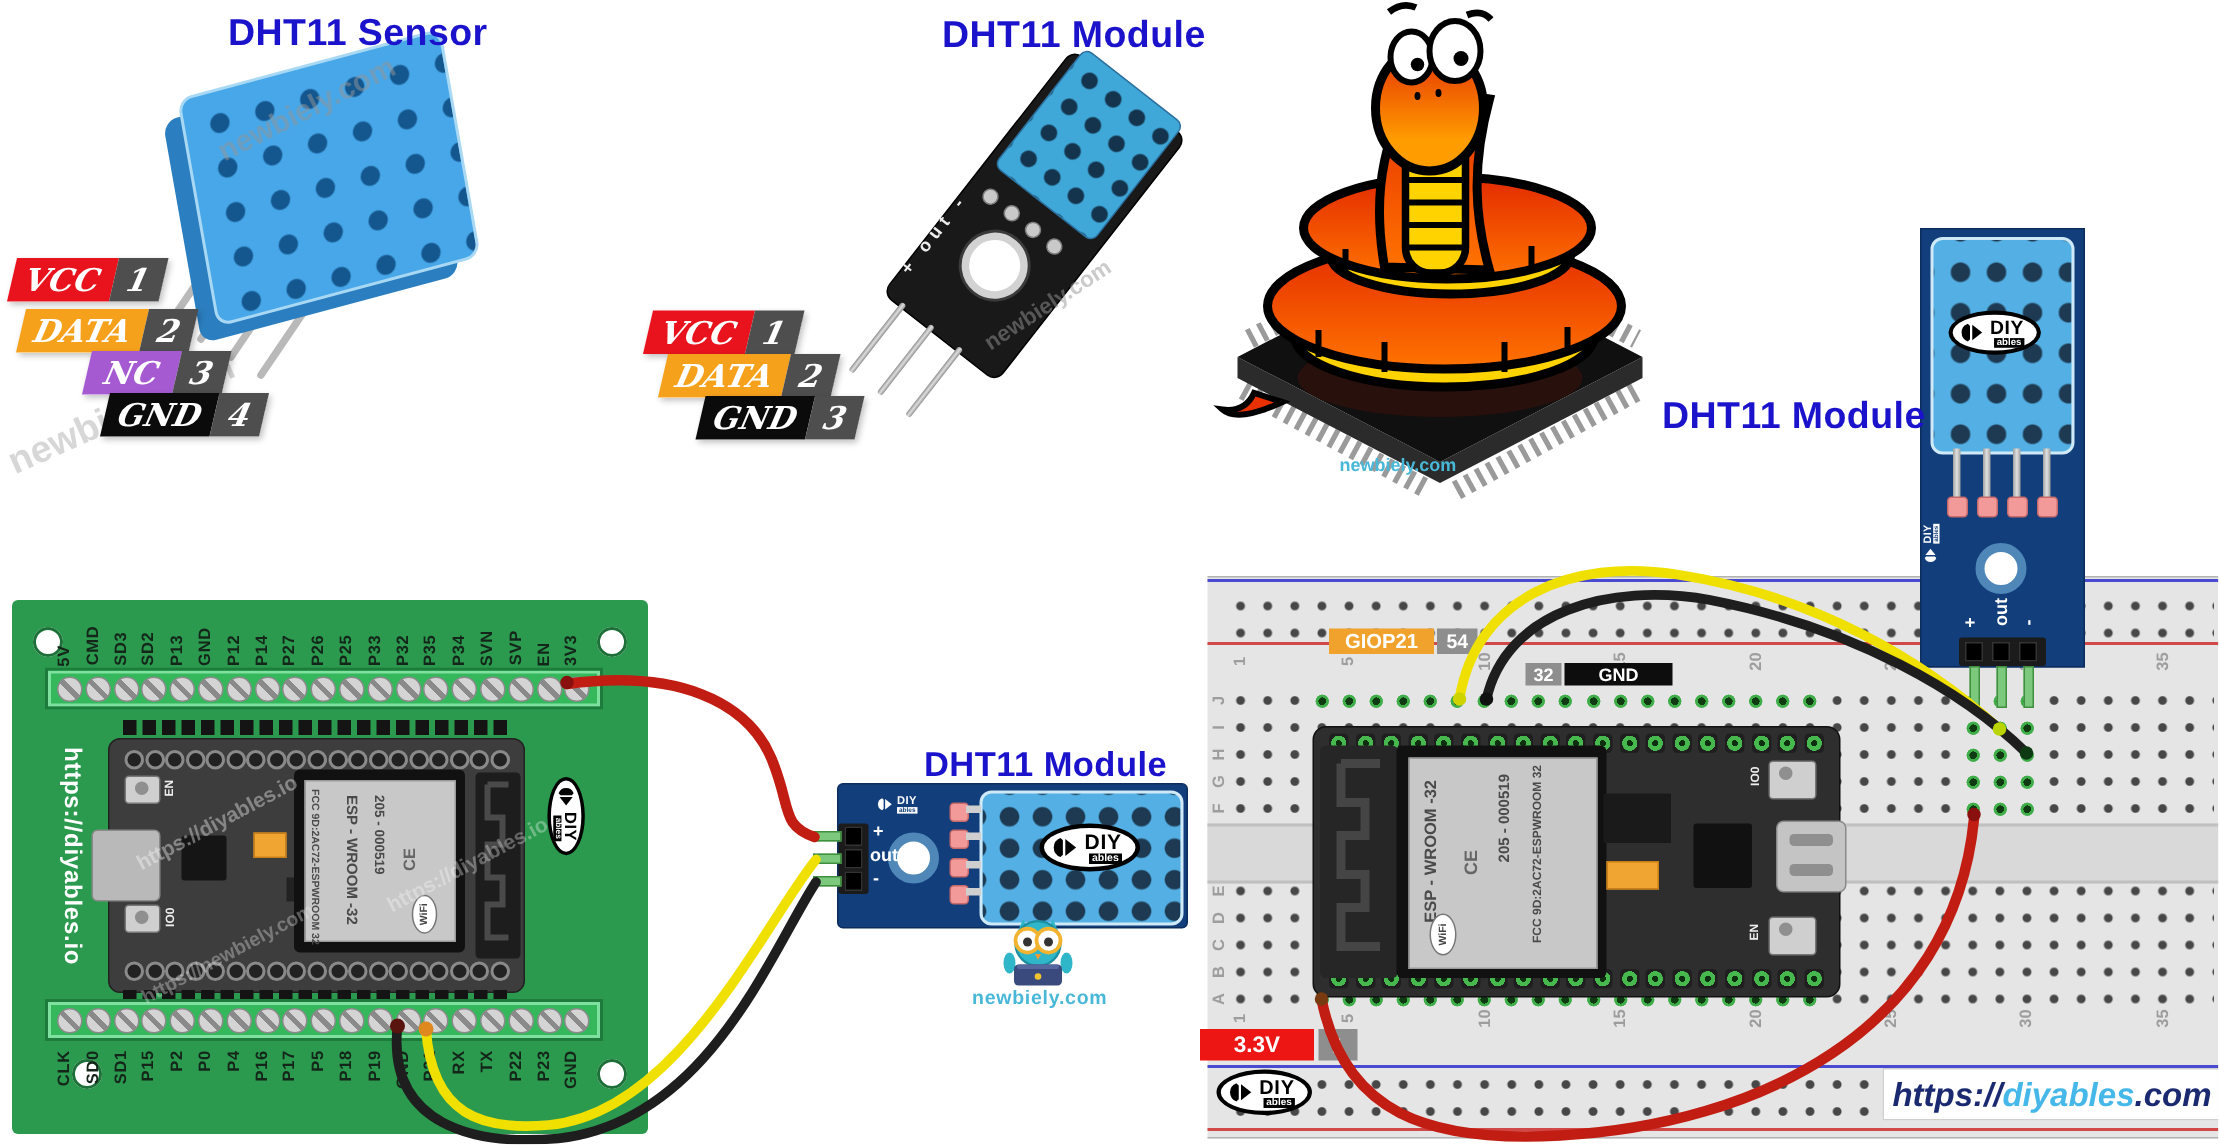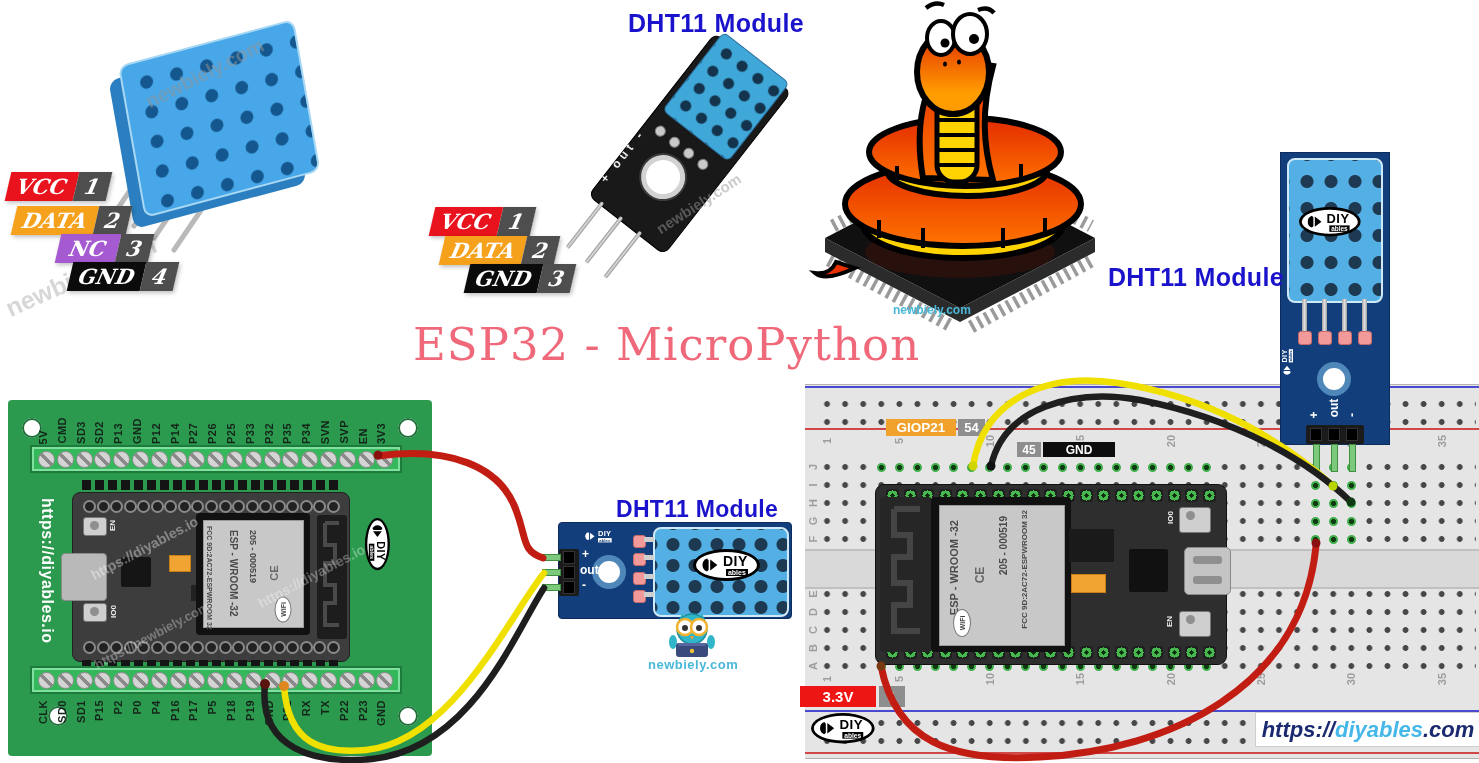--- a/index.html
+++ b/index.html
@@ -120,20 +120,21 @@
 
 <div id="canvas">
 
   <span class="wm" style="left:140px;top:62px;transform:rotate(-27deg);font-size:20px;color:rgba(150,150,150,.5);">newbiely.com</span>
   <span class="wm" style="left:0px;top:262px;transform:rotate(-24deg);font-size:25px;color:rgba(160,160,160,.42);">newbiely.com</span>
   <span class="wm" style="left:650px;top:195px;transform:rotate(-33deg);font-size:15px;color:rgba(150,150,150,.5);">newbiely.com</span>
   <span class="wm" style="left:85px;top:540px;transform:rotate(-28deg);font-size:14px;color:rgba(255,255,255,.38);">https://diyables.io</span>
   <span class="wm" style="left:252px;top:568px;transform:rotate(-28deg);font-size:14px;color:rgba(255,255,255,.32);">https://diyables.io</span>
   <span class="wm" style="left:88px;top:628px;transform:rotate(-28deg);font-size:13px;color:rgba(235,235,235,.35);">https://newbiely.com</span>
 
+  <div class="blue-title" style="left:152px;top:8px;">DHT11 Sensor</div>
   <div id="sensor-gfx">
     <div class="s-side"></div>
     <div class="s-face"></div>
   </div>
   <svg class="abs" style="left:0;top:0;z-index:9;" width="320" height="290">
     <g stroke="#b9b9b9" stroke-width="5" stroke-linecap="round">
       <line x1="152" y1="158" x2="114" y2="214"></line>
       <line x1="172" y1="170" x2="134" y2="226"></line>
       <line x1="192" y1="182" x2="154" y2="238"></line>
       <line x1="212" y1="194" x2="174" y2="250"></line>
@@ -233,21 +234,20 @@
       <circle cx="179" cy="39" r="5" fill="#000"></circle>
       <path d="M131 8 q9 -7 18 -3" stroke="#000" stroke-width="4.5" fill="none"></path>
       <path d="M183 10 q10 -4 16 3" stroke="#000" stroke-width="4.5" fill="none"></path>
       <ellipse cx="150" cy="64" rx="2" ry="2.6" fill="#000"></ellipse>
       <ellipse cx="164" cy="62" rx="2" ry="2.6" fill="#000"></ellipse>
     </g>
   </svg>
   <span class="cyan-cap" style="left:893px;top:303px;font-size:12px;">newbiely.com</span>
   <div class="blue-title" style="left:1108px;top:263px;">DHT11 Module</div>
 
-  <div id="main-title">ESP32 - MicroPython</div>
 
   <div id="left-board">
     <div class="mount-hole" style="left:14px;top:18px;"></div>
     <div class="mount-hole" style="left:390px;top:18px;"></div>
     <div class="mount-hole" style="left:40px;top:306px;"></div>
     <div class="mount-hole" style="left:390px;top:306px;"></div>
     <div id="top-labels">
         <span class="vlab" style="left: 0px;">5V</span>
         <span class="vlab" style="left: 18.8px;">CMD</span>
         <span class="vlab" style="left: 37.6px;">SD3</span>
@@ -552,21 +552,21 @@
         <span class="ghole" style="left: 523.74px; top: 149.5px;"></span>
         <span class="ghole" style="left: 541.82px; top: 77.5px;"></span>
         <span class="ghole" style="left: 541.82px; top: 95.5px;"></span>
         <span class="ghole" style="left: 541.82px; top: 113.5px;"></span>
         <span class="ghole" style="left: 541.82px; top: 131.5px;"></span>
         <span class="ghole" style="left: 541.82px; top: 149.5px;"></span>
       </div>
 
     <div class="bb-tag" style="left:81px;top:34px;width:70px;height:17px;background:#f0a22c;font-size:13.5px;">GIOP21</div>
     <div class="bb-tag" style="left:153px;top:34px;width:27px;height:17px;background:#8e8e8e;font-size:13px;">54</div>
-    <div class="bb-tag" style="left:212px;top:57px;width:24px;height:15px;background:#8e8e8e;font-size:12px;">45</div>
+    <div class="bb-tag" style="left:212px;top:57px;width:24px;height:15px;background:#8e8e8e;font-size:12px;">32</div>
     <div class="bb-tag" style="left:238px;top:57px;width:72px;height:15px;background:#0d0d0d;font-size:12px;">GND</div>
     <div class="bb-tag" style="left:-5px;top:301px;width:76px;height:21px;background:#ee1515;font-size:15px;">3.3V</div>
     <div class="bb-tag" style="left:74px;top:301px;width:26px;height:21px;background:#8e8e8e;font-size:14px;">1</div>
 
     <div id="esp-bb">
       <div id="bsock-top">
           <span class="bsock" style="left: 0px;"></span>
           <span class="bsock" style="left: 17.6px;"></span>
           <span class="bsock" style="left: 35.2px;"></span>
           <span class="bsock" style="left: 52.8px;"></span>

